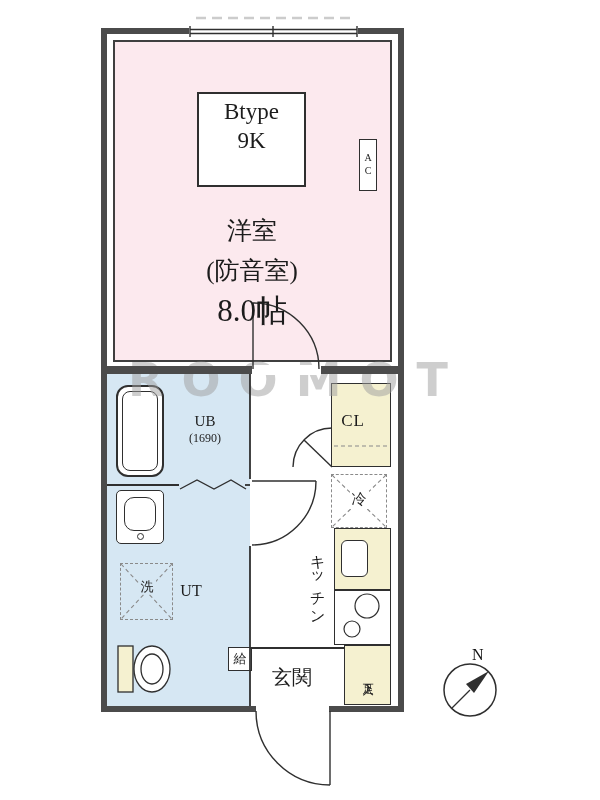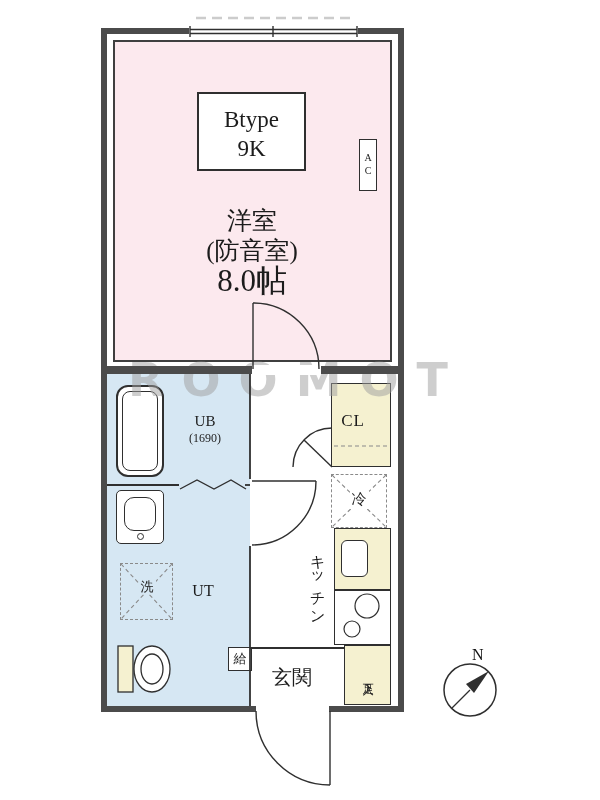--- a/index.html
+++ b/index.html
@@ -24,27 +24,27 @@
     font-size: 46px; letter-spacing: 18px; color: #9f9f9f; opacity: 0.5;
     white-space: nowrap;
   }
   .room-pink {
     left: 113px; top: 40px; width: 279px; height: 322px;
     background: #fce9ee; border: 2px solid #3f3f3f;
   }
   .blue-ub { left: 107px; top: 374px; width: 143px; height: 111px; background: #d6e7f3; }
   .blue-ut { left: 107px; top: 485px; width: 143px; height: 221px; background: #d6e7f3; }
   .btype-box {
-    position: absolute; left: 197px; top: 92px; width: 109px; height: 79px;
+    position: absolute; left: 197px; top: 92px; width: 109px; height: 95px;
     background: #ffffff; border: 2px solid #2f2f2f; z-index: 2;
-    text-align: center; padding-top: 11px; font-size: 23px; line-height: 29px;
+    text-align: center; padding-top: 3px; font-size: 23px; line-height: 29px;
   }
   .btype-box span { display: block; }
   .main-room-label { left: 152px; top: 206px; width: 200px; font-size: 25px; line-height: 30px; }
-  .main-room-label span { display: block; }
+  .main-room-label span { display: block; margin-top: 10px; }
   .ac-box {
     left: 359px; top: 139px; width: 18px; height: 52px;
     background: #fff; border: 1.5px solid #2f2f2f; z-index: 2;
   }
   .ac-box span { font-size: 10px; letter-spacing: 2px; }
   .bathtub {
     left: 116px; top: 385px; width: 48px; height: 92px;
     background: #fff; border: 2px solid #2f2f2f; border-radius: 12px;
   }
   .bathtub-inner { position: absolute; left: 4px; top: 4px; right: 4px; bottom: 4px;
@@ -205,21 +205,21 @@
   <span>洋室</span>
   <span>(防音室)</span>
   <span style="font-size:31px;">8.0帖</span>
 </div>
 
 <div class="label" style="left:176px; top:413px; width:58px; font-size:15px;">
   <span style="display:block;text-align:center;">UB</span>
   <span style="display:block; font-size:12px;">(1690)</span>
 </div>
 
-<div class="label" style="left:180px; top:582px; width:46px; font-size:16px;">UT</div>
+<div class="label" style="left:168px; top:582px; width:46px; font-size:16px;">UT</div>
 
 <div class="label" style="left:131px; top:579px; width:32px; font-size:13px;">
   <span class="char-patch-blue">洗</span>
 </div>
 
 <div class="label" style="left:331px; top:411px; width:44px; font-size:17px; letter-spacing:1px;">CL</div>
 
 <div class="label" style="left:331px; top:491px; width:56px; font-size:15px;">
   <span class="char-patch">冷</span>
 </div>

